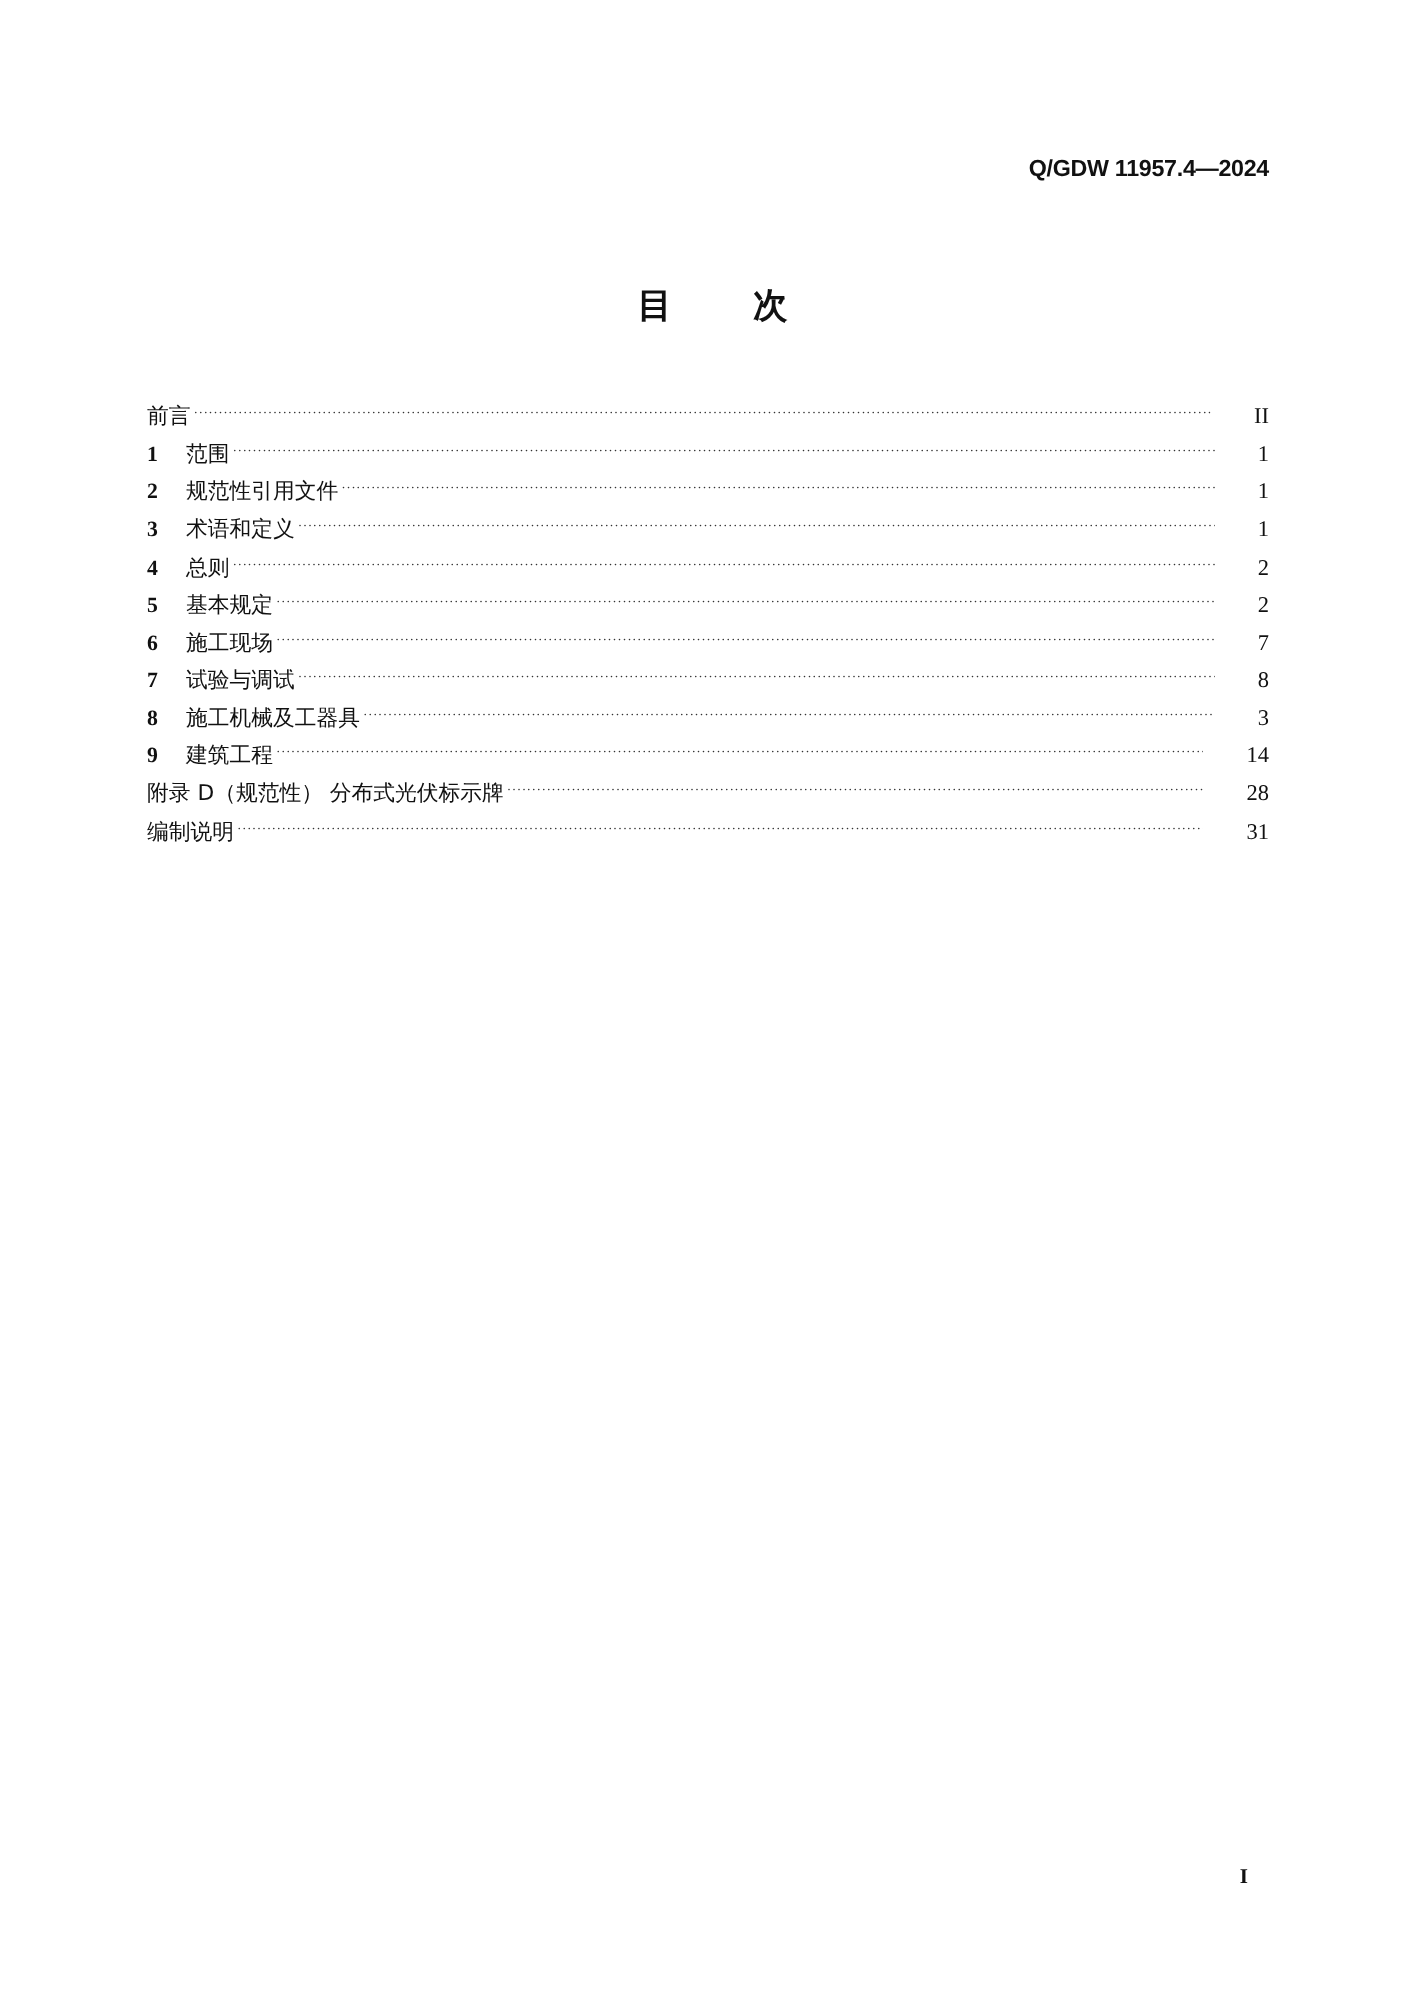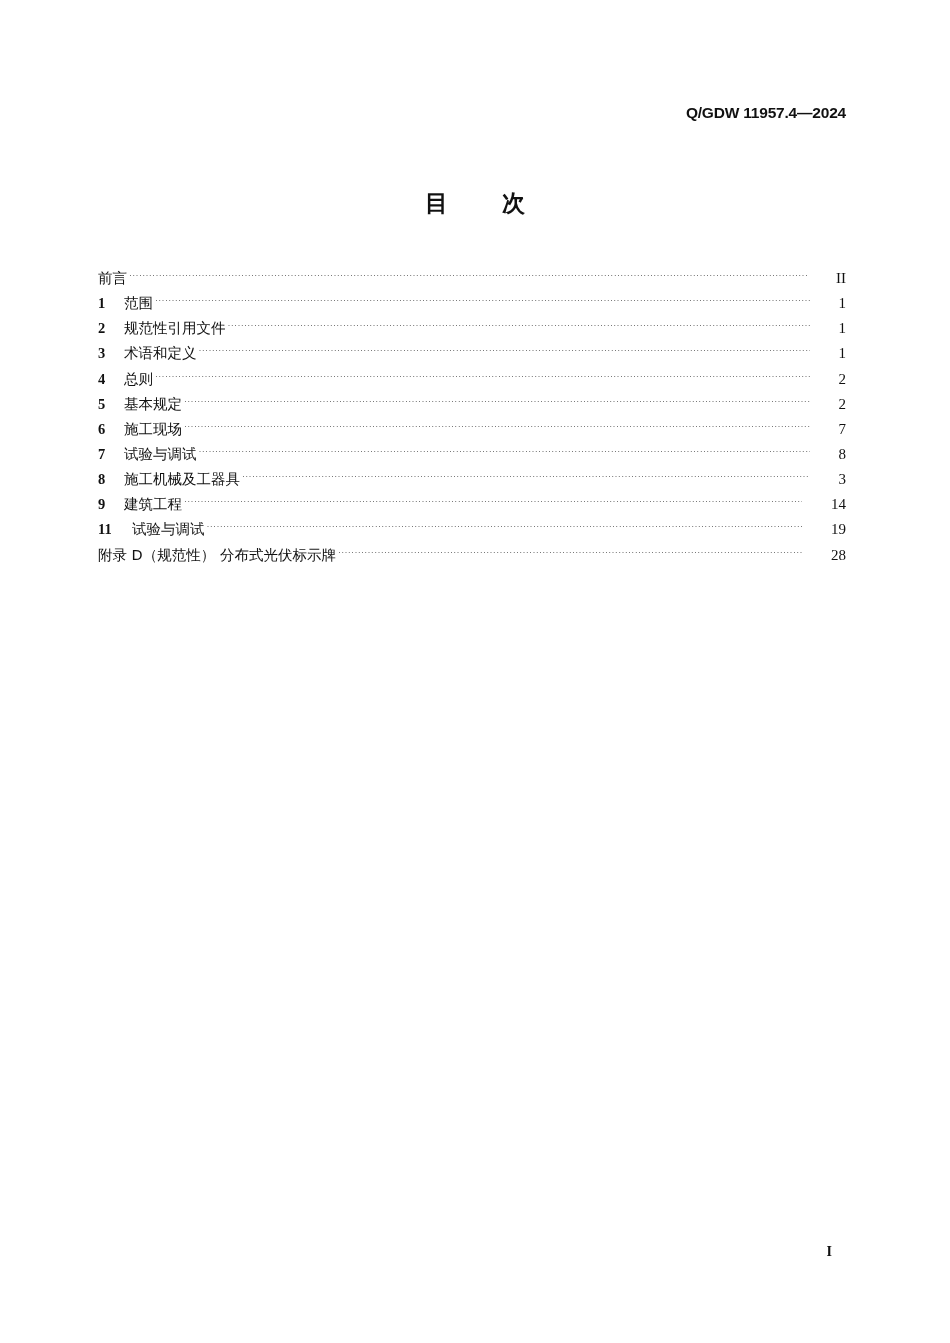--- a/index.html
+++ b/index.html
@@ -85,25 +85,24 @@
     <span class="dots"></span>
     <span class="page">3</span>
   </div>
   <div class="row">
     <span class="num" style="width:26px">9</span>
     <span class="lbl">建筑工程</span>
     <span class="dots"></span>
     <span class="page">14</span>
   </div>
   <div class="row">
-    <span class="num" style="width:34px">11</span>
-    <span class="lbl">试验与调试</span>
-    <span class="dots"></span>
-    <span class="page">19</span>
-  </div>
-  <div class="row">
     <span class="lbl">附录 D（规范性） 分布式光伏标示牌</span>
     <span class="dots"></span>
     <span class="page">28</span>
+  </div>
+  <div class="row">
+    <span class="lbl">编制说明</span>
+    <span class="dots"></span>
+    <span class="page">31</span>
   </div>
 </div>
 
 <div class="footer-page">I</div>
 
 </body></html>

